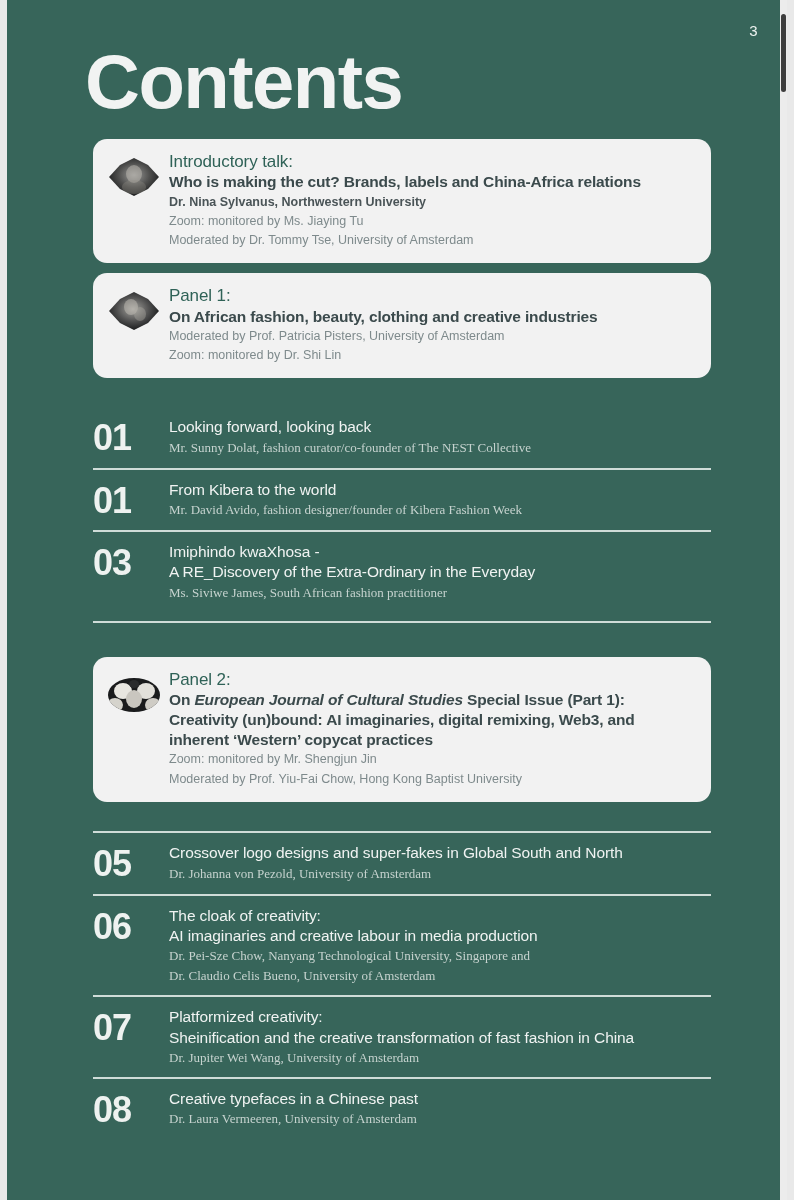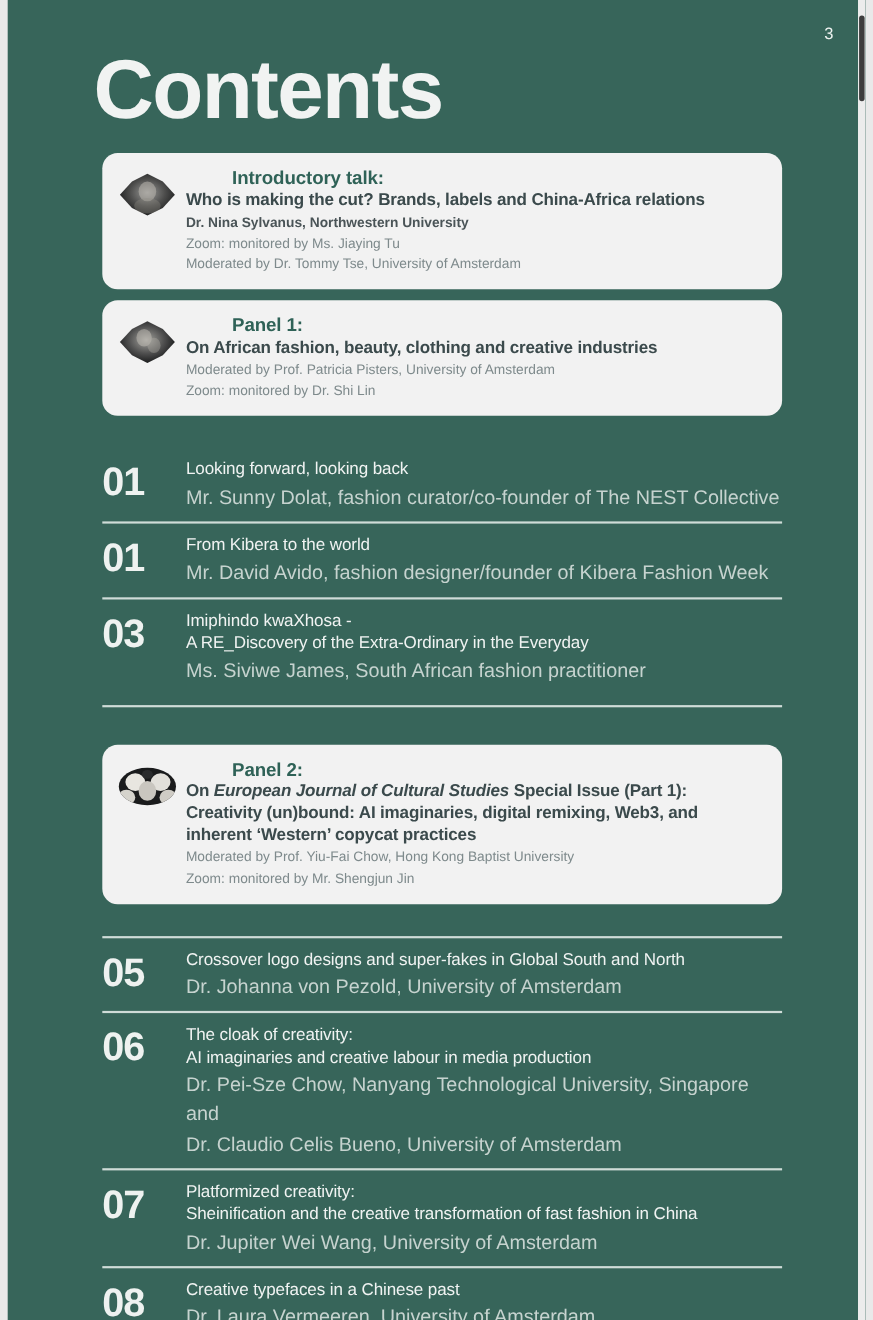--- a/index.html
+++ b/index.html
@@ -93,25 +93,24 @@
     margin-right: 6px;
     display: flex;
     align-items: center;
     justify-content: center;
   }
 
   .card-body { flex: 1 1 auto; min-width: 0; padding-top: 1px; }
 
   .card-kicker {
     font-size: 17px;
-    font-weight: 700;
+    font-weight: 400;
     color: #2f6257;
     line-height: 1.25;
     letter-spacing: -0.1px;
-    margin-left: 42px;
   }
   .card-title {
     font-size: 15.5px;
     font-weight: 700;
     color: #3b4a4c;
     line-height: 1.3;
     letter-spacing: -0.15px;
   }
   .card-title em { font-style: italic; }
   .card-speaker {
@@ -150,24 +149,25 @@
   .entry-body { flex: 1 1 auto; min-width: 0; padding-top: 1px; }
 
   .entry-title {
     font-size: 15.5px;
     font-weight: 400;
     color: #f0f3f2;
     line-height: 1.32;
     letter-spacing: -0.1px;
   }
   .entry-sub {
-    font-size: 18px;
+    font-size: 13px;
     color: #c6d3cf;
     line-height: 1.45;
     margin-top: 1px;
+    font-family: Liberation Serif, serif;
   }
 
   .spacer-sm { height: 10px; }
   .spacer-md { height: 29px; }
   .spacer-lg { height: 34px; }
 
   .closing-rule {
     border-top: 2px solid #cfdcd8;
     height: 0;
     margin-top: 9px;
@@ -283,22 +283,22 @@
           </g>
         </svg>
       </div>
       <div class="card-body">
         <div class="card-kicker">Panel 2:</div>
         <div class="card-title">
           <span>On </span><em>European Journal of Cultural Studies</em><span> Special Issue (Part 1):</span>
         </div>
         <div class="card-title">Creativity (un)bound: AI imaginaries, digital remixing, Web3, and</div>
         <div class="card-title">inherent ‘Western’ copycat practices</div>
+        <div class="card-meta">Zoom: monitored by Mr. Shengjun Jin</div>
         <div class="card-meta">Moderated by Prof. Yiu-Fai Chow, Hong Kong Baptist University</div>
-        <div class="card-meta">Zoom: monitored by Mr. Shengjun Jin</div>
       </div>
     </div>
 
     <div class="spacer-md"></div>
 
 
     <div class="entry">
       <div class="entry-num">05</div>
       <div class="entry-body">
         <div class="entry-title">Crossover logo designs and super-fakes in Global South and North</div>

